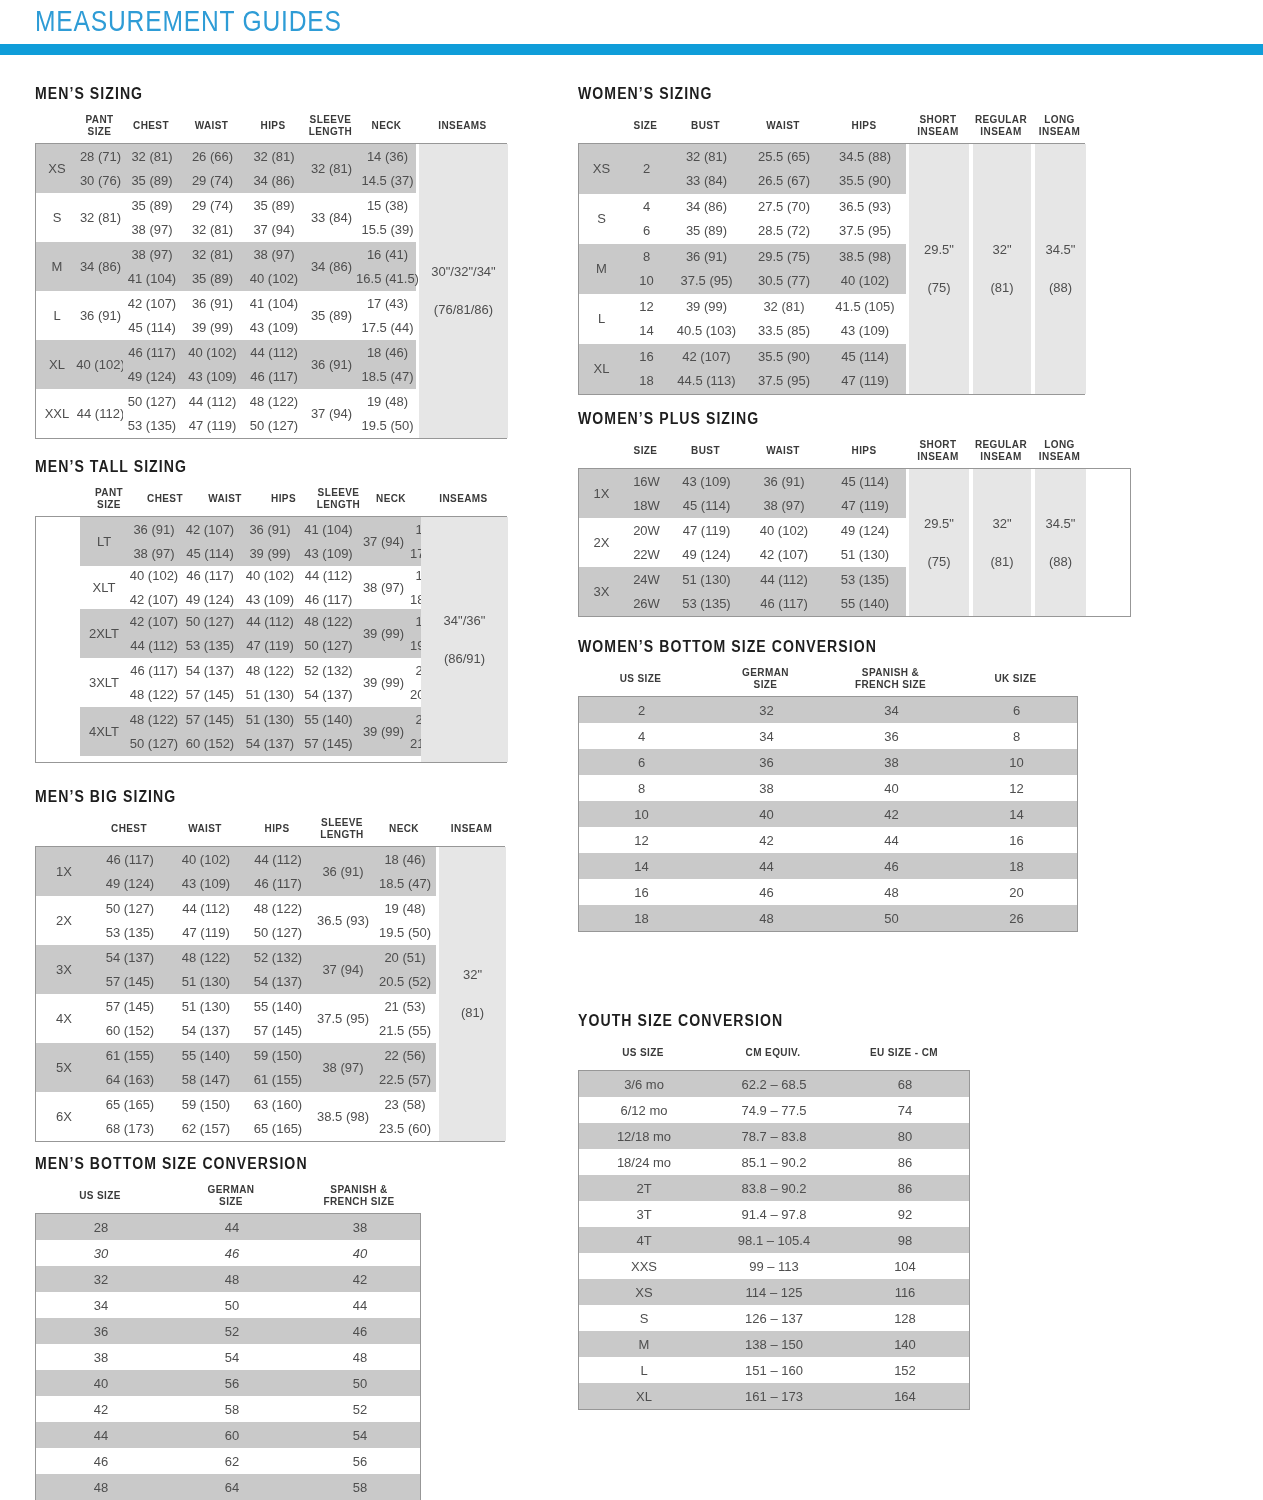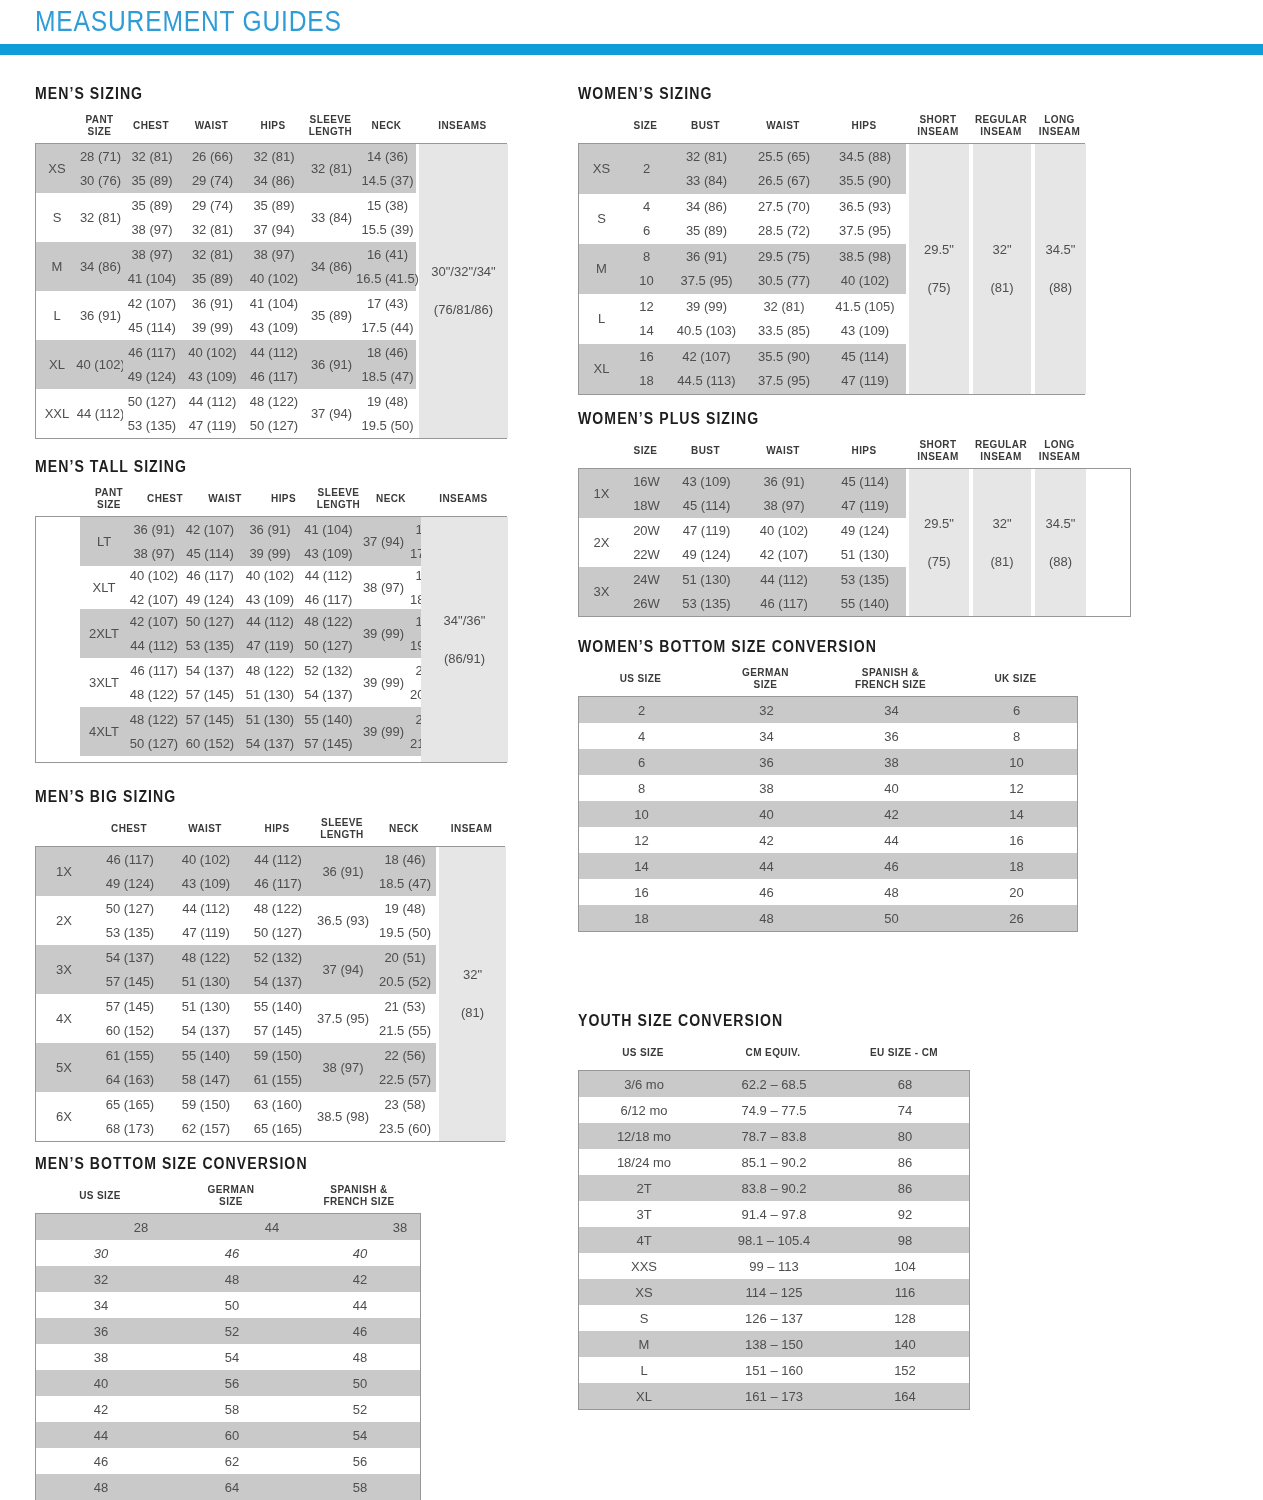--- a/index.html
+++ b/index.html
@@ -570,21 +570,21 @@
   <section class="sec" style="left:35px; top:1155px; width:386px;">
     <h2 class="sec-title">MEN’S BOTTOM SIZE CONVERSION</h2>
     <div class="thead">
         <div class="th" style="width: 130px;">US SIZE</div>
         <div class="th" style="width: 132px;">GERMAN
 SIZE</div>
         <div class="th" style="width: 124px;">SPANISH &amp;
 FRENCH SIZE</div>
       </div>
     <div class="tbody" style="height: 286px;">
-        <div class="trow stripe-g" style="height: 26px; padding-left: 40px;">
+        <div class="trow stripe-g" style="height: 26px;">
           <div class="ccell" style="width: 130px;">28</div>
           <div class="ccell" style="width: 132px;">44</div>
           <div class="ccell" style="width: 124px;">38</div>
         </div>
         <div class="trow stripe-w" style="height: 26px; font-style: italic;">
           <div class="ccell" style="width: 130px;">30</div>
           <div class="ccell" style="width: 132px;">46</div>
           <div class="ccell" style="width: 124px;">40</div>
         </div>
         <div class="trow stripe-g" style="height: 26px;">

